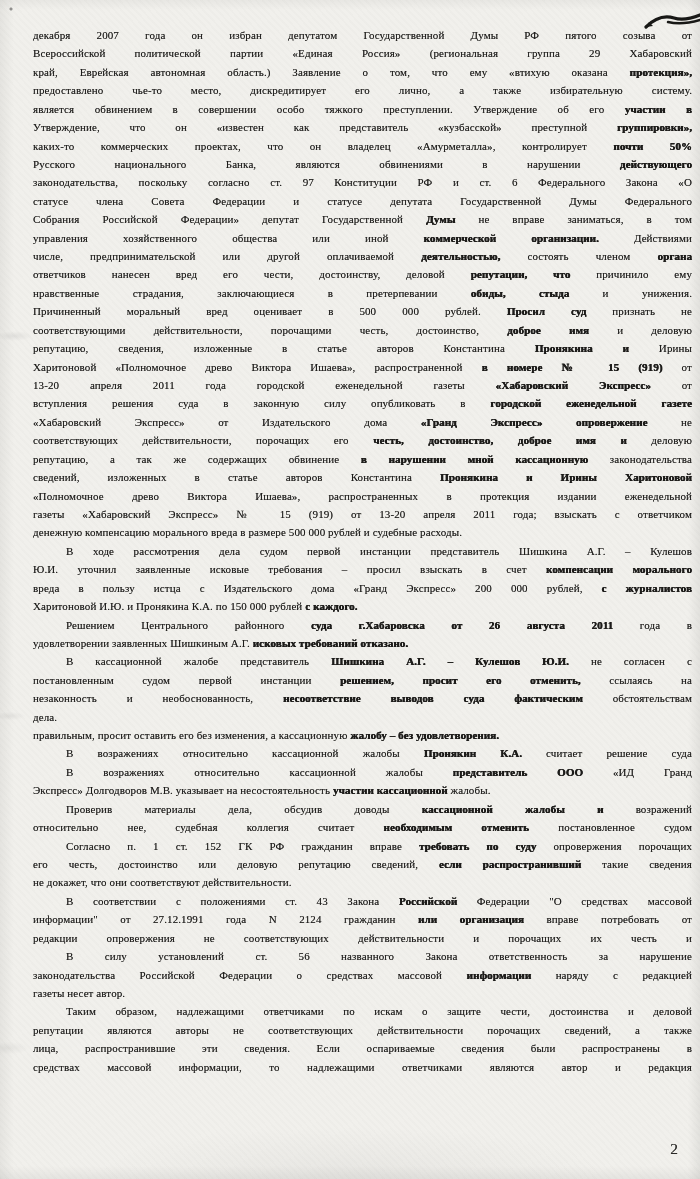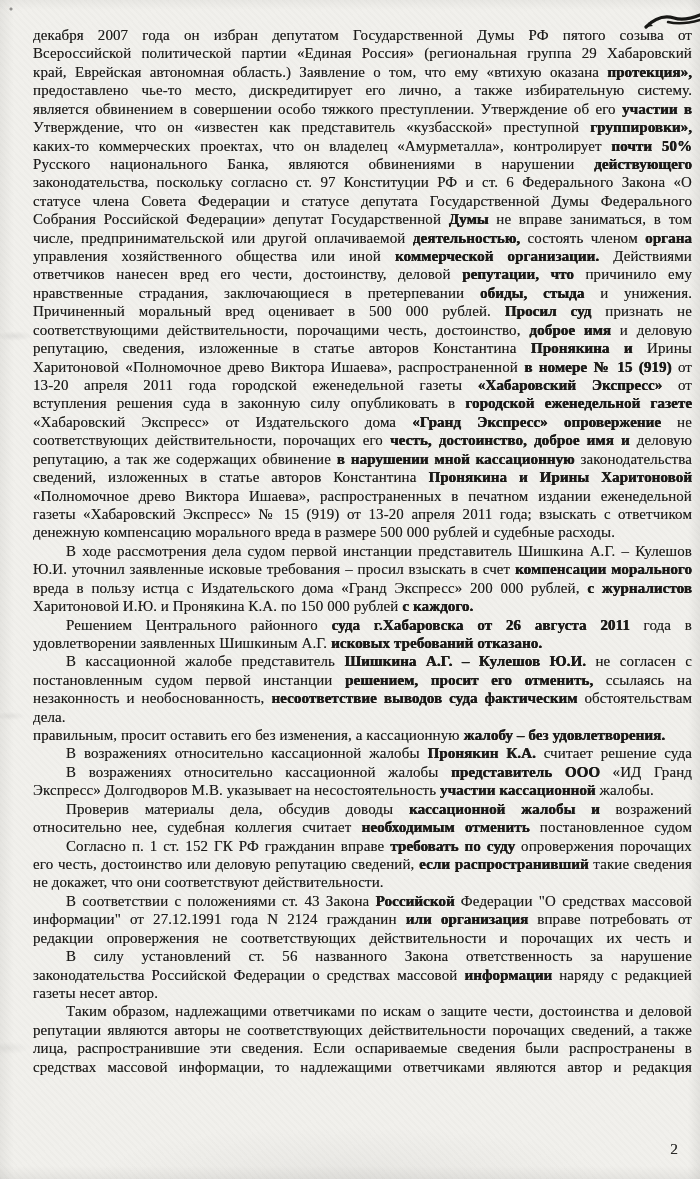--- a/index.html
+++ b/index.html
@@ -29,21 +29,21 @@
       repeating-linear-gradient(47deg, rgba(105,105,100,0.022) 0 2px, rgba(255,255,255,0.02) 2px 5px);
     color: #1d1c1a;
   }
   .text-block {
     position: absolute;
     left: 33px;
     top: 26px;
     width: 659px;
   }
   .line {
-    font-size: 15px;
+    font-size: 11px;
     line-height: 18.42px;
     white-space: normal;
     text-align: justify;
     text-align-last: justify;
     text-shadow: 0 0 0.45px rgba(20,20,20,0.55);
     letter-spacing: 0.1px;
   }
   .line.last {
     text-align-last: left;
   }
@@ -87,35 +87,35 @@
       <div class="line"><span>Всероссийской политической партии «Единая Россия» (региональная группа 29 Хабаровский</span></div>
       <div class="line"><span>край, Еврейская автономная область.) Заявление о том, что ему «втихую оказана </span><b>протекция»,</b></div>
       <div class="line"><span>предоставлено чье-то место, дискредитирует его лично, а также избирательную систему.</span></div>
       <div class="line"><span>является обвинением в совершении особо тяжкого преступлении. Утверждение об его </span><b>участии в</b></div>
       <div class="line"><span>Утверждение, что он «известен как представитель «кузбасской» преступной </span><b>группировки»,</b></div>
       <div class="line"><span>каких-то коммерческих проектах, что он владелец «Амурметалла», контролирует </span><b>почти 50%</b></div>
       <div class="line"><span>Русского национального Банка, являются обвинениями в нарушении </span><b>действующего</b></div>
       <div class="line"><span>законодательства, поскольку согласно ст. 97 Конституции РФ и ст. 6 Федерального Закона «О</span></div>
       <div class="line"><span>статусе члена Совета Федерации и статусе депутата Государственной Думы Федерального</span></div>
       <div class="line"><span>Собрания Российской Федерации» депутат Государственной </span><b>Думы</b><span> не вправе заниматься, в том</span></div>
+      <div class="line"><span>управления хозяйственного общества или иной </span><b>коммерческой организации.</b><span> Действиями</span></div>
       <div class="line"><span>числе, предпринимательской или другой оплачиваемой </span><b>деятельностью,</b><span> состоять членом </span><b>органа</b></div>
-      <div class="line"><span>управления хозяйственного общества или иной </span><b>коммерческой организации.</b><span> Действиями</span></div>
       <div class="line"><span>ответчиков нанесен вред его чести, достоинству, деловой </span><b>репутации, что</b><span> причинило ему</span></div>
       <div class="line"><span>нравственные страдания, заключающиеся в претерпевании </span><b>обиды, стыда</b><span> и унижения.</span></div>
       <div class="line"><span>Причиненный моральный вред оценивает в 500 000 рублей. </span><b>Просил суд</b><span> признать не</span></div>
       <div class="line"><span>соответствующими действительности, порочащими честь, достоинство, </span><b>доброе имя</b><span> и деловую</span></div>
       <div class="line"><span>репутацию, сведения, изложенные в статье авторов Константина </span><b>Пронякина и</b><span> Ирины</span></div>
       <div class="line"><span>Харитоновой «Полномочное древо Виктора Ишаева», распространенной </span><b>в номере № 15 (919)</b><span> от</span></div>
       <div class="line"><span>13-20 апреля 2011 года городской еженедельной газеты </span><b>«Хабаровский Экспресс»</b><span> от</span></div>
       <div class="line"><span>вступления решения суда в законную силу опубликовать в </span><b>городской еженедельной газете</b></div>
       <div class="line"><span>«Хабаровский Экспресс» от Издательского дома </span><b>«Гранд Экспресс» опровержение</b><span> не</span></div>
       <div class="line"><span>соответствующих действительности, порочащих его </span><b>честь, достоинство, доброе имя и</b><span> деловую</span></div>
       <div class="line"><span>репутацию, а так же содержащих обвинение </span><b>в нарушении мной кассационную</b><span> законодательства</span></div>
       <div class="line"><span>сведений, изложенных в статье авторов Константина </span><b>Пронякина и Ирины Харитоновой</b></div>
-      <div class="line"><span>«Полномочное древо Виктора Ишаева», распространенных в печатном издании еженедельной</span></div>
+      <div class="line"><span>«Полномочное древо Виктора Ишаева», распространенных в протекция издании еженедельной</span></div>
       <div class="line"><span>газеты «Хабаровский Экспресс» № 15 (919) от 13-20 апреля 2011 года; взыскать с ответчиком</span></div>
       <div class="line last"><span>денежную компенсацию морального вреда в размере 500 000 рублей и судебные расходы.</span></div>
       <div class="line indent"><span>В ходе рассмотрения дела судом первой инстанции представитель Шишкина А.Г. – Кулешов</span></div>
       <div class="line"><span>Ю.И. уточнил заявленные исковые требования – просил взыскать в счет </span><b>компенсации морального</b></div>
       <div class="line"><span>вреда в пользу истца с Издательского дома «Гранд Экспресс» 200 000 рублей, </span><b>с журналистов</b></div>
       <div class="line last"><span>Харитоновой И.Ю. и Пронякина К.А. по 150 000 рублей </span><b>с каждого.</b></div>
       <div class="line indent"><span>Решением Центрального районного </span><b>суда г.Хабаровска от 26 августа 2011</b><span> года в</span></div>
       <div class="line last"><span>удовлетворении заявленных Шишкиным А.Г. </span><b>исковых требований отказано.</b></div>
       <div class="line indent"><span>В кассационной жалобе представитель </span><b>Шишкина А.Г. – Кулешов Ю.И.</b><span> не согласен с</span></div>
       <div class="line"><span>постановленным судом первой инстанции </span><b>решением, просит его отменить,</b><span> ссылаясь на</span></div>

